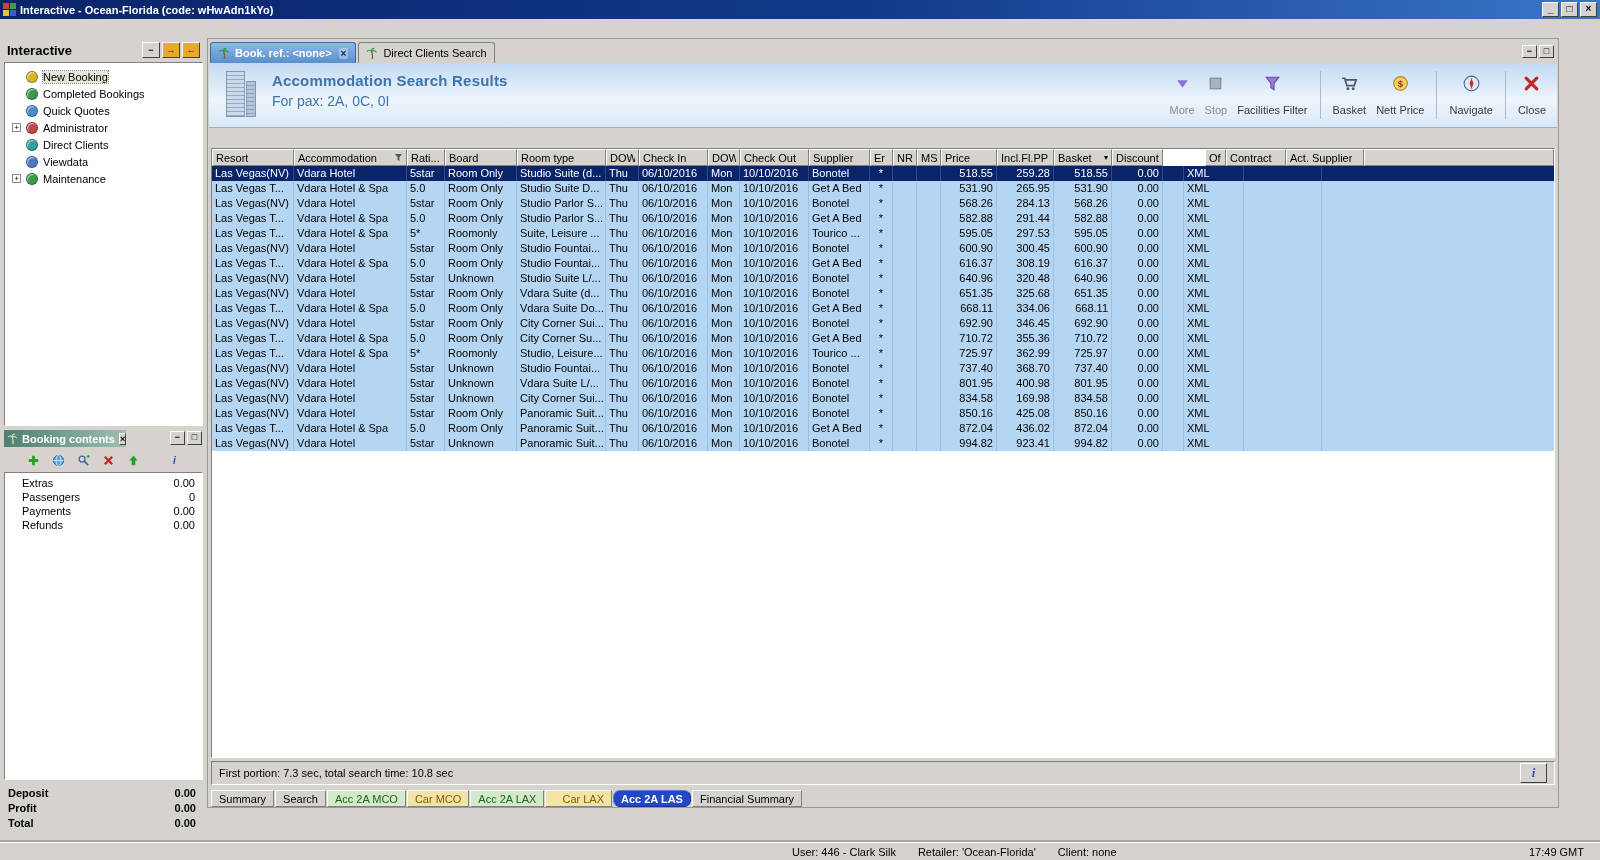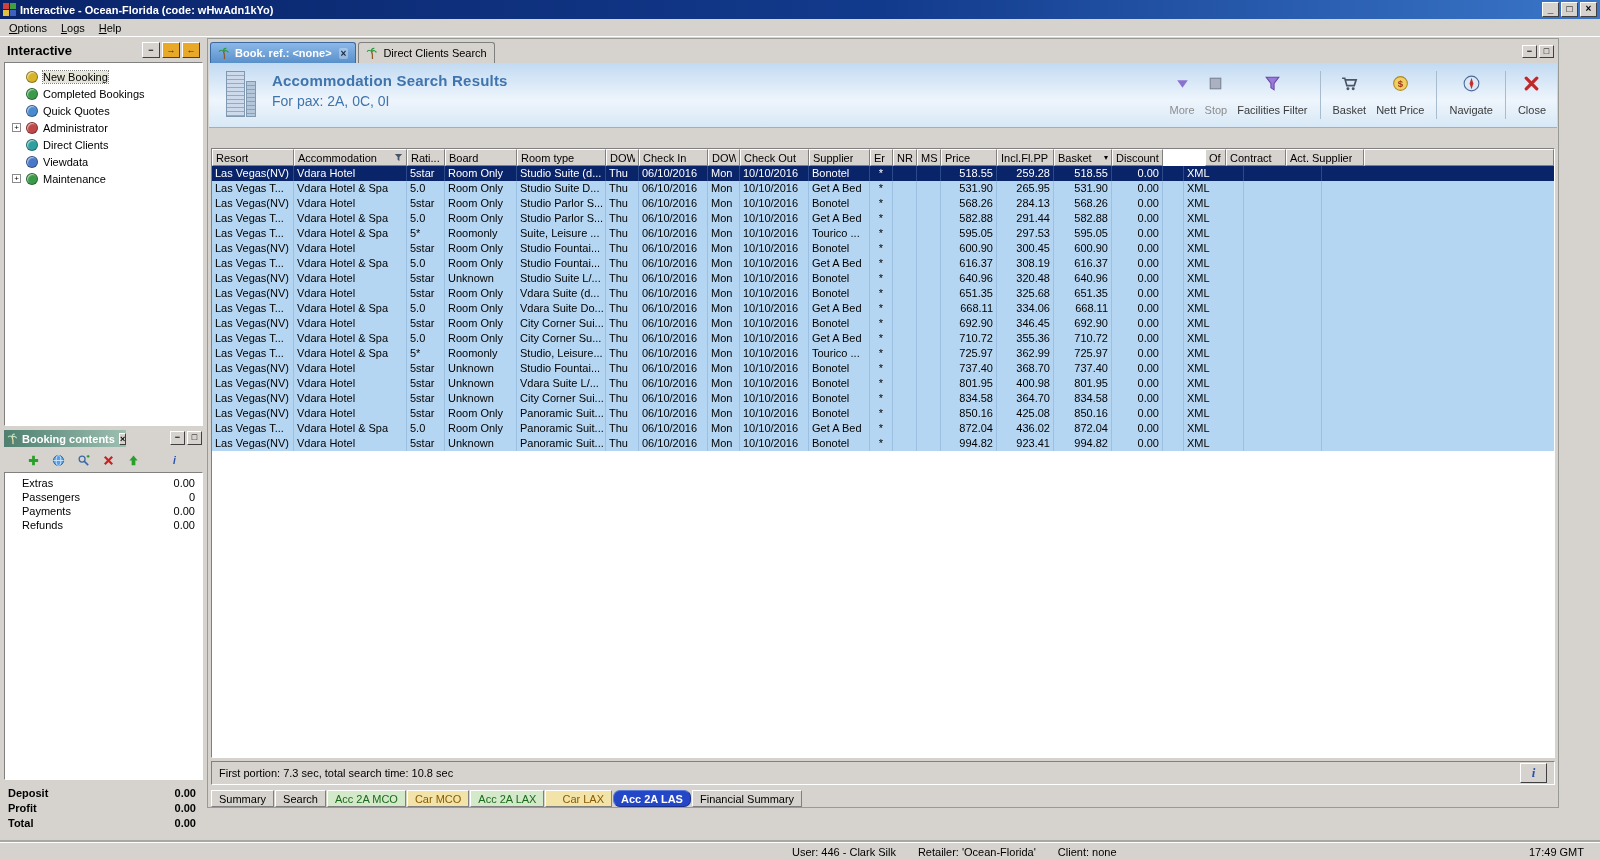--- a/index.html
+++ b/index.html
@@ -140,25 +140,20 @@
           <rect x="0" y="7" width="6" height="6" fill="#e0c040"></rect>
           <rect x="7" y="7" width="6" height="6" fill="#4060c0"></rect>
         </svg>
     </span>
     <span class="title">Interactive - Ocean-Florida (code: wHwAdn1kYo)</span>
     <span class="win-btn">_</span>
     <span class="win-btn">□</span>
     <span class="win-btn">×</span>
   </div>
 
-  <div class="menubar">
-      <div class="menu-item"><u>O</u>ptions</div>
-      <div class="menu-item"><u>L</u>ogs</div>
-      <div class="menu-item"><u>H</u>elp</div>
-    </div>
 
   <div id="sidebar">
     <div class="sb-header">
       <span>Interactive</span>
       <span class="sb-btns">
         <span class="sb-btn">−</span>
         <span class="sb-btn amber">→</span>
         <span class="sb-btn amber">←</span>
       </span>
     </div>
@@ -812,21 +807,21 @@
             <div class="td" style="width: 89px;">City Corner Sui...</div>
             <div class="td" style="width: 33px;">Thu</div>
             <div class="td" style="width: 69px;">06/10/2016</div>
             <div class="td" style="width: 32px;">Mon</div>
             <div class="td" style="width: 69px;">10/10/2016</div>
             <div class="td" style="width: 61px;">Bonotel</div>
             <div class="td ctr" style="width: 23px;">*</div>
             <div class="td ctr" style="width: 24px;"></div>
             <div class="td ctr" style="width: 24px;"></div>
             <div class="td num" style="width: 56px;">834.58</div>
-            <div class="td num" style="width: 57px;">364.70</div>
+            <div class="td num" style="width: 57px;">169.98</div>
             <div class="td num" style="width: 58px;">834.58</div>
             <div class="td num" style="width: 51px;">0.00</div>
             <div class="td" style="width: 21px;"></div>
             <div class="td" style="width: 60px;">XML</div>
             <div class="td" style="width: 78px;"></div>
           </div>
           <div class="trow">
             <div class="td" style="width: 82px;">Las Vegas(NV)</div>
             <div class="td" style="width: 113px;">Vdara Hotel</div>
             <div class="td" style="width: 38px;">5star</div>

